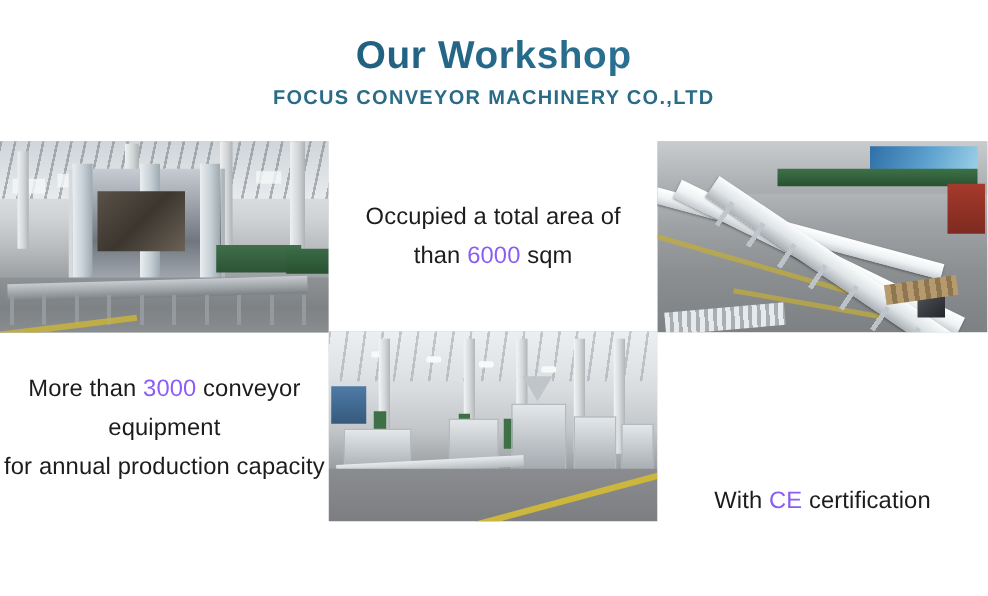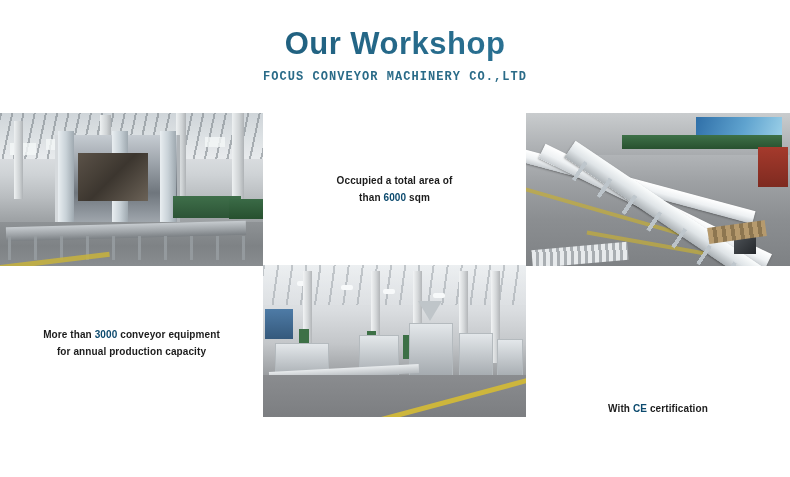--- a/index.html
+++ b/index.html
@@ -36,55 +36,54 @@
     line-height: 1.05;
     background: linear-gradient(100deg, #1a4e6b 0%, #20607f 35%, #2c7496 70%, #35809f 100%);
     -webkit-background-clip: text;
     background-clip: text;
     color: #245f7e;
     -webkit-text-fill-color: transparent;
   }
 
   .brand-sub {
     margin-top: 9px;
-    font-size: 12px;
+    font-size: 16px;
     font-weight: bold;
     letter-spacing: 1.05px;
     color: #2a6b88;
     white-space: nowrap;
-    font-family: Liberation Mono, monospace;
   }
 
   .photo {
     position: absolute;
     overflow: hidden;
     background: #b9bcbe;
   }
 
   
   .text-panel {
     position: absolute;
     display: flex;
     flex-direction: column;
     align-items: center;
     justify-content: center;
     text-align: center;
     background: #ffffff;
   }
 
   .caption {
-    font-size: 10px;
+    font-size: 19px;
     color: #1c1c1c;
     line-height: 1.62;
-    font-weight: bold;
+    font-weight: normal;
     letter-spacing: 0.1px;
   }
 
   .hl {
-    color: #0c4a6e;
+    color: #8b5cf6;
   }
 
   
   #photo-factory-line {
     left: 0;
     top: 113px;
     width: 263px;
     height: 153px;
   }
   .ph1-bg {

